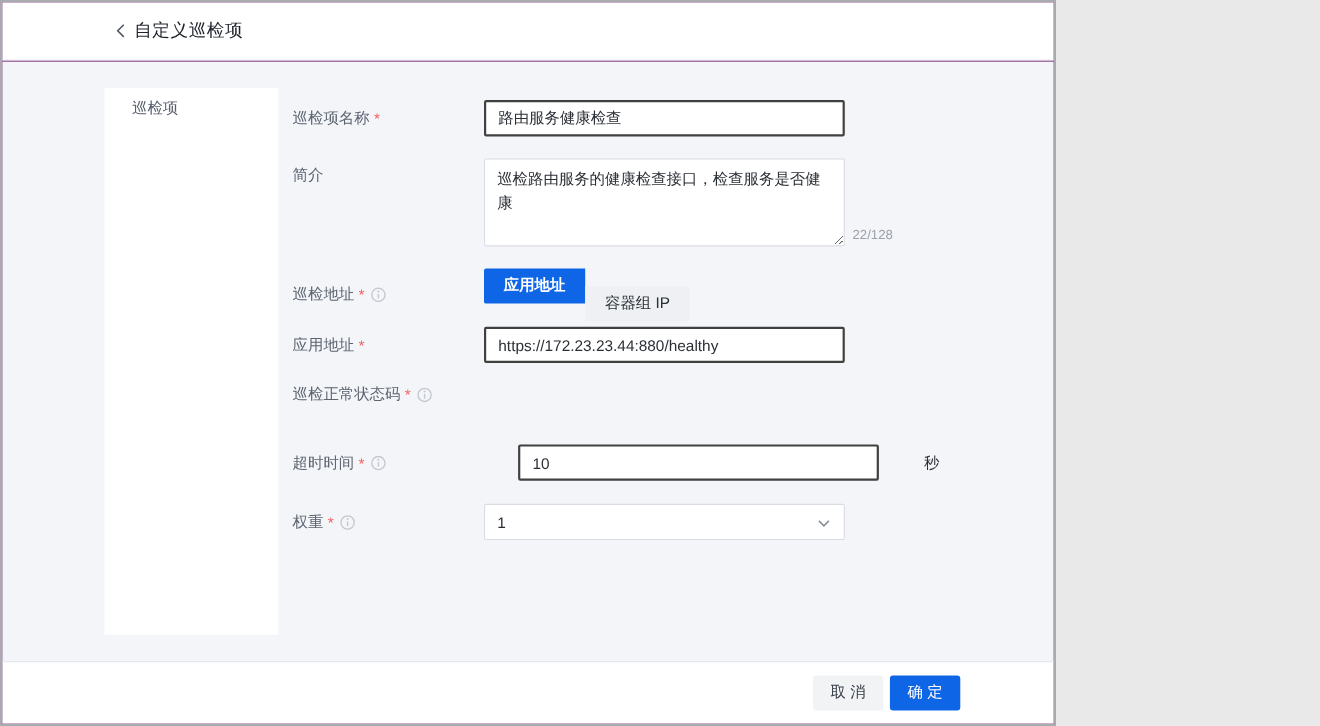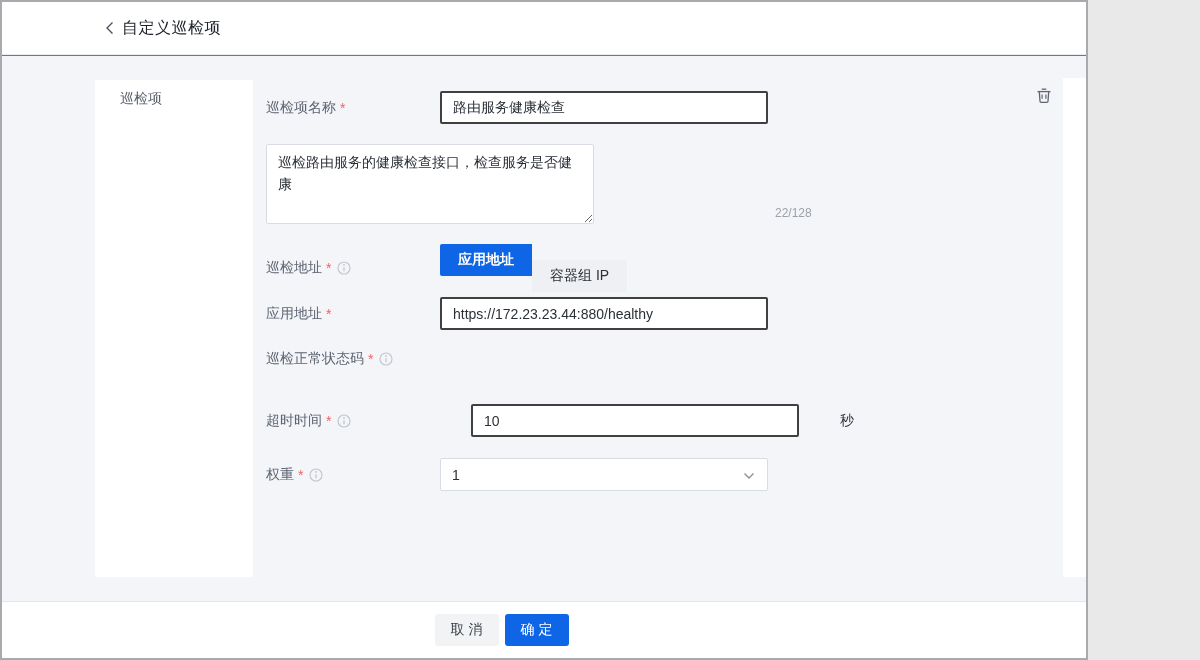--- a/index.html
+++ b/index.html
@@ -1,21 +1,21 @@
 <!DOCTYPE html>
 <html style="--accent: #0e66e6;"><head>
 <meta charset="utf-8">
 <style>
   * { margin:0; padding:0; box-sizing:border-box; }
   html,body { background:#e9e9e9; }
   body { font-family:"Liberation Sans","DejaVu Sans",sans-serif; }
 
   .window{
-    position:relative; width:1088px; height:660px;
-    border:2px solid #a8aaad; background:#ef4444; overflow:hidden;
+    position:relative; width:960px; height:660px;
+    border:2px solid #a8aaad; background:#701a75; overflow:hidden;
   }
 
   
   .hdr{
     position:absolute; top:0; left:0; right:0; height:53px;
     background:#fff; border-bottom:1px solid #e9ebef;
     display:flex; align-items:center; padding-left:98px;
   }
   .back{
     width:20px; height:20px; display:flex; align-items:center; justify-content:center;
@@ -93,21 +93,21 @@
   }
   .scroll-thumb{
     position:absolute; left:1086px; top:27px; width:6px; height:29px;
     background:#c9ccd2; border-radius:3px; cursor:grab;
   }
 
   
   .ftr{
     position:absolute; left:0; right:0; bottom:0; height:57px;
     background:#fff; border-top:1px solid #e3e6eb;
-    display:flex; align-items:center; justify-content:center;
+    display:flex; align-items:center; justify-content:flex-end;
     padding-right:85px; gap:6px;
   }
   .btn{
     height:32px; min-width:64px; border:none; border-radius:3px;
     font-size:14px; letter-spacing:4px; padding:0 12px 0 16px; cursor:pointer;
     font-family:"Liberation Sans","DejaVu Sans",sans-serif;
   }
   .btn-cancel{ background:#f2f3f5; color:#3a404a; }
   .btn-confirm{ background:var(--accent,#0e66e6); color:#fff; }
 </style>
@@ -134,20 +134,23 @@
 
       <div class="row" style="top:35px;">
         <div class="lbl">
           <span>巡检项名称</span>
             <span class="req">*</span>
         </div>
         <input class="txt-input" value="路由服务健康检查" style="">
       </div>
 
       <div class="row ta" style="top:88px;">
+        <div class="lbl">
+          <span>简介</span>
+        </div>
         <textarea class="txt-area" style="height: 80px;">巡检路由服务的健康检查接口，检查服务是否健康</textarea>
         <span class="counter" style="top:62px;">22/128</span>
       </div>
 
       <div class="row" style="top:188px;">
         <div class="lbl">
           <span>巡检地址</span>
             <span class="req">*</span>
           <span class="info">
             <svg width="14" height="14" viewBox="0 0 14 14">

